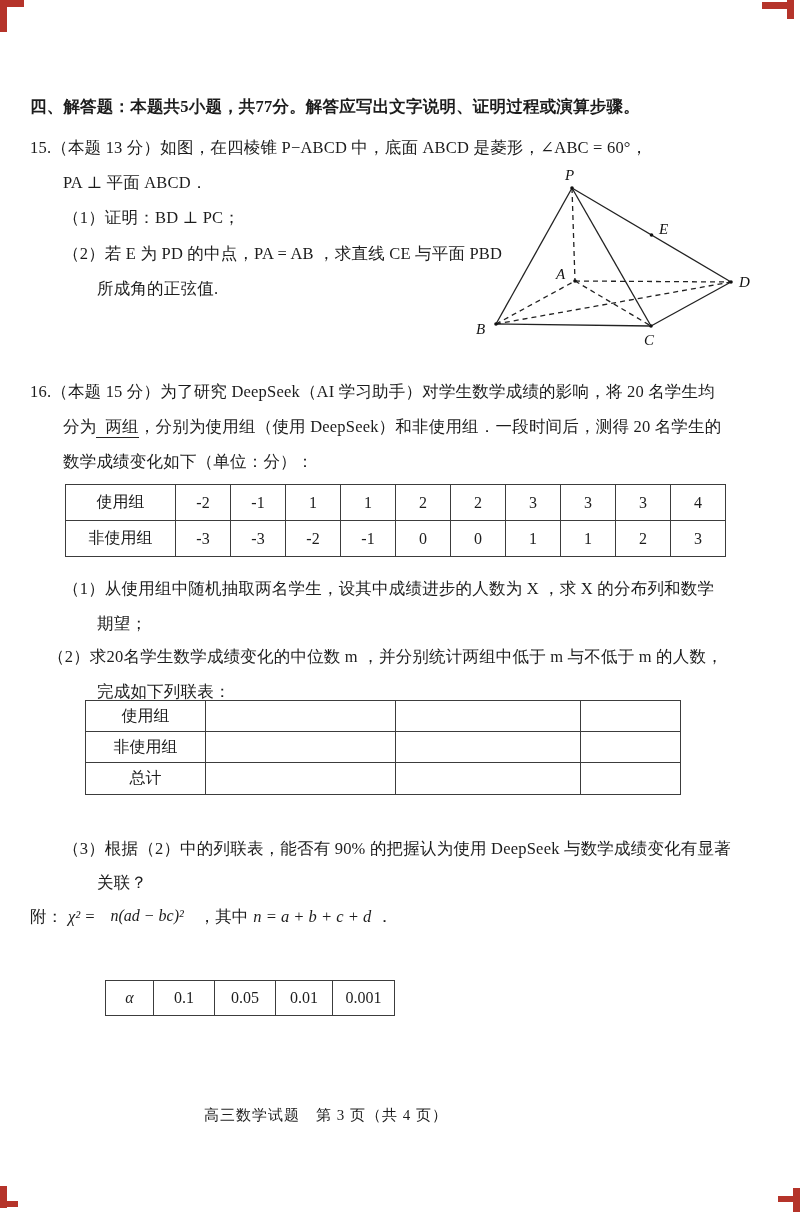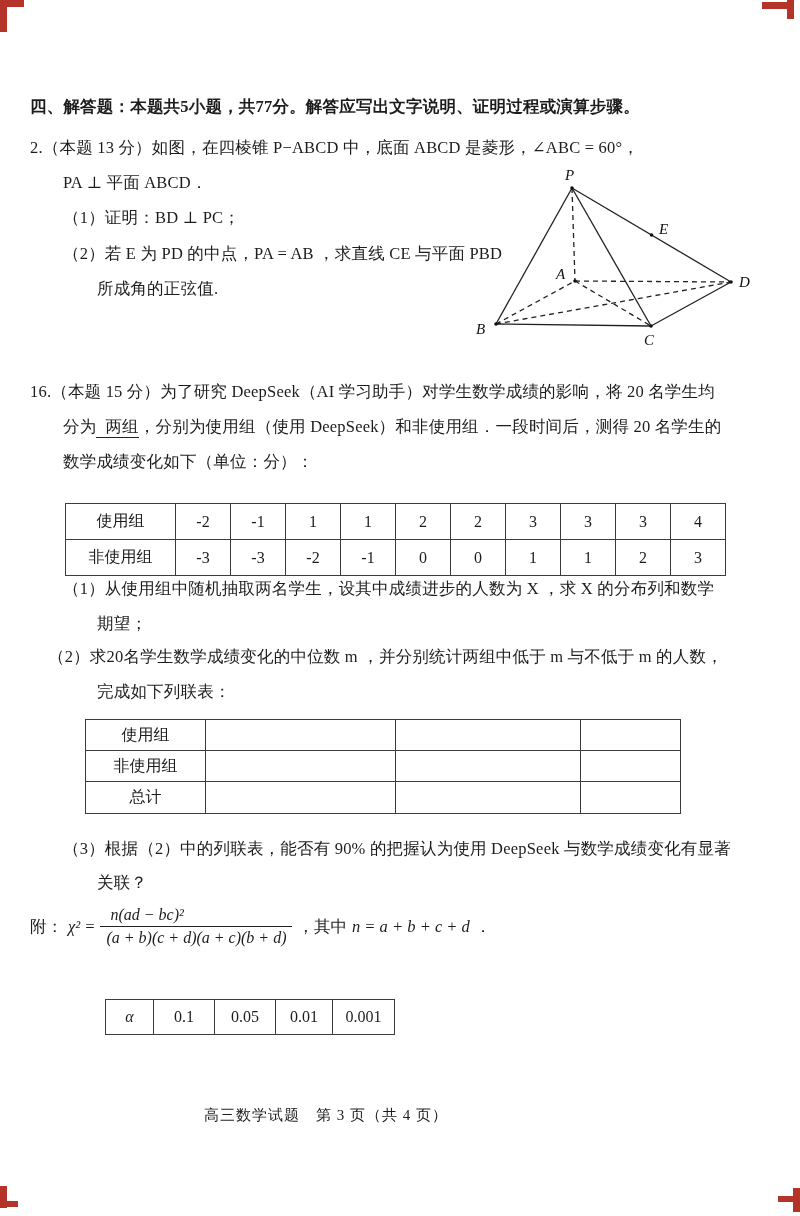--- a/index.html
+++ b/index.html
@@ -13,21 +13,21 @@
   }
   .abs { position: absolute; }
   .line {
     font-size: 16.5px;
     line-height: 1.35;
     white-space: nowrap;
     letter-spacing: 0.2px;
   }
   .bold { font-weight: bold; }
   .useg { border-bottom: 1.5px solid #222; padding-bottom: 1px; padding-left: 9px; }
-  table { border-collapse: collapse; background: transparent; margin-top: 19px; }
+  table { border-collapse: collapse; background: transparent; }
   td {
     border: 1px solid #3c3c3c;
     text-align: center;
     vertical-align: middle;
     font-size: 16px;
     padding: 0 4px;
   }
   .mvar { font-style: italic; }
   .formula {
     display: flex;
@@ -55,21 +55,21 @@
 <div class="abs cmark" style="left:0;top:0;width:24px;height:7px"></div>
 <div class="abs cmark" style="left:762px;top:2px;width:31px;height:7px"></div>
 <div class="abs cmark" style="left:787px;top:0;width:7px;height:19px"></div>
 <div class="abs cmark" style="left:0;top:1186px;width:7px;height:22px"></div>
 <div class="abs cmark" style="left:0;top:1201px;width:18px;height:6px"></div>
 <div class="abs cmark" style="left:778px;top:1196px;width:22px;height:6px"></div>
 <div class="abs cmark" style="left:793px;top:1188px;width:7px;height:24px"></div>
 
 <div class="abs line bold" style="left:30px;top:96px">四、解答题：本题共5小题，共77分。解答应写出文字说明、证明过程或演算步骤。</div>
 
-<div class="abs line" style="left:30px;top:137px">2.（本题 13 分）如图，在四棱锥 P−ABCD 中，底面 ABCD 是菱形，∠ABC = 60°，</div>
+<div class="abs line" style="left:30px;top:137px">15.（本题 13 分）如图，在四棱锥 P−ABCD 中，底面 ABCD 是菱形，∠ABC = 60°，</div>
 <div class="abs line" style="left:63px;top:172px">PA ⊥ 平面 ABCD．</div>
 <div class="abs line" style="left:63px;top:207px">（1）证明：BD ⊥ PC；</div>
 <div class="abs line" style="left:63px;top:243px">（2）若 E 为 PD 的中点，PA = AB ，求直线 CE 与平面 PBD</div>
 <div class="abs line" style="left:97px;top:278px">所成角的正弦值.</div>
 
 <svg class="abs" style="left:428px;top:162px" width="360" height="195" viewBox="0 0 360 195">
   <g stroke="#222" stroke-width="1.3" fill="none">
     <path d="M144 26 L68 162"></path>
     <path d="M144 26 L223 164"></path>
     <path d="M144 26 L303 120"></path>
@@ -184,21 +184,20 @@
   </table>
 
 <div class="abs line" style="left:63px;top:838px">（3）根据（2）中的列联表，能否有 90% 的把握认为使用 DeepSeek 与数学成绩变化有显著</div>
 <div class="abs line" style="left:97px;top:872px">关联？</div>
 
 <div class="abs formula" style="left:30px;top:906px">
   <span>附：</span>
   <span class="mvar">χ² =</span>
   <span class="frac">
     <span class="num mvar">n(ad − bc)²</span>
-    <span class="den mvar">(a + b)(c + d)(a + c)(b + d)</span>
   </span>
   <span>，其中</span>
   <span class="mvar">n = a + b + c + d</span>
   <span>．</span>
 </div>
 
 <table class="abs" style="left:105px;top:980px">
   <colgroup>
     <col style="width:48px">
       <col style="width:61px">

